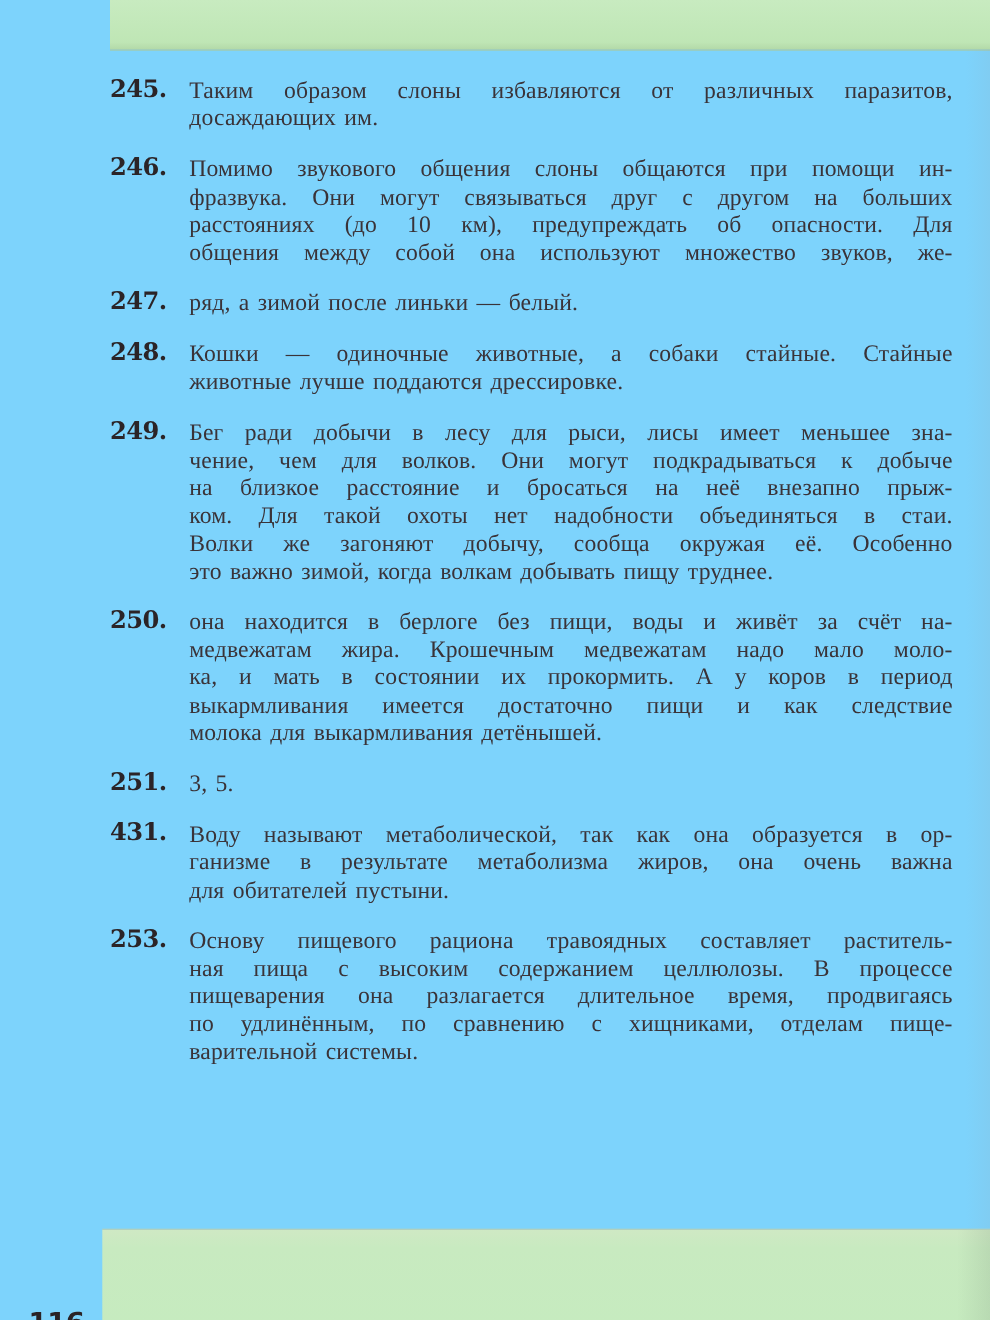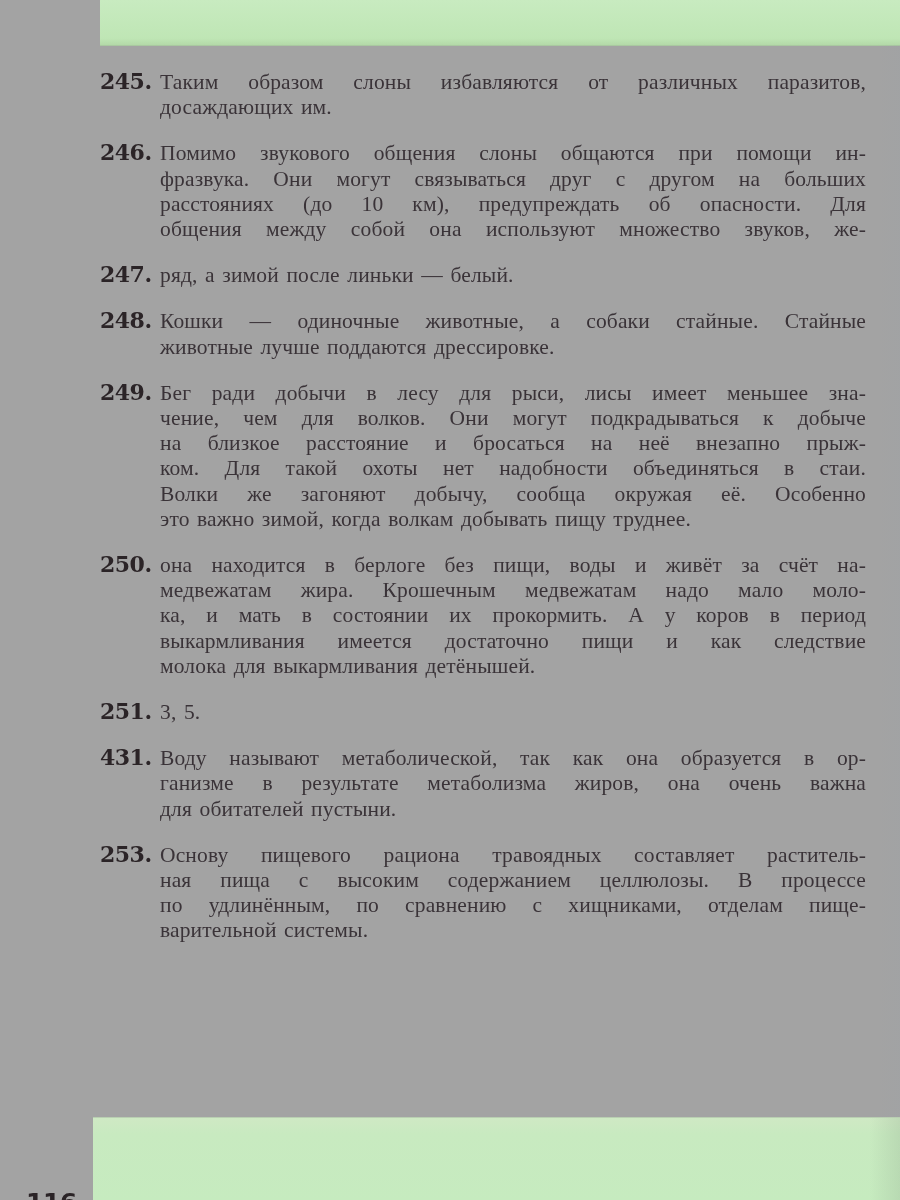--- a/index.html
+++ b/index.html
@@ -7,21 +7,21 @@
       padding: 0;
       width: 900px;
       height: 1200px;
       overflow: hidden;
       background: #fdfdfd;
     }
     .page {
       position: relative;
       width: 900px;
       height: 1200px;
-      background: #a3a3a3;
+      background: #7dd3fc;
     }
     .band-top {
       position: absolute;
       left: 100px;
       top: 0;
       width: 800px;
       height: 45px;
       background: linear-gradient(180deg, #c8ebc0 0%, #bfe6b5 85%, #b3d9a8 100%);
       border-bottom: 1px solid #a9c8a0;
     }
@@ -86,20 +86,21 @@
       flex: 1 1 auto;
       font-family: "Liberation Serif", serif;
       font-size: 21.5px;
       line-height: 25.2px;
       color: #3a3338;
       text-align: justify;
       text-align-last: left;
       word-spacing: 2px;
       letter-spacing: 0.15px;
       padding-top: 2px;
+      margin-left: 12px;
     }
     .answer-text .line {
       display: block;
       text-align: justify;
       text-align-last: justify;
       white-space: nowrap;
     }
     .answer-text .line.last {
       text-align-last: left;
     }
@@ -174,20 +175,21 @@
           <span class="line">Воду называют метаболической, так как она образуется в ор-</span>
           <span class="line">ганизме в результате метаболизма жиров, она очень важна</span>
           <span class="line last">для обитателей пустыни.</span>
         </div>
   </div>
       <div class="answer">
     <div class="answer-num">253.</div>
     <div class="answer-text">
           <span class="line">Основу пищевого рациона травоядных составляет раститель-</span>
           <span class="line">ная пища с высоким содержанием целлюлозы. В процессе</span>
+          <span class="line">пищеварения она разлагается длительное время, продвигаясь</span>
           <span class="line">по удлинённым, по сравнению с хищниками, отделам пище-</span>
           <span class="line last">варительной системы.</span>
         </div>
   </div>
     </div>
 
   <div class="band-bottom"></div>
   <div class="page-number">116</div>
 </div>
 

